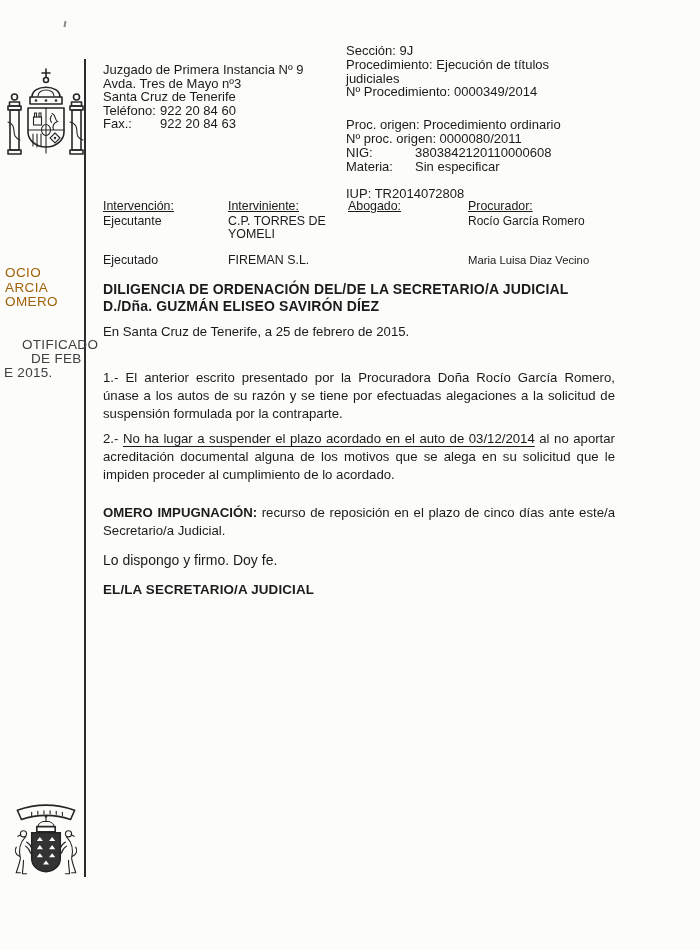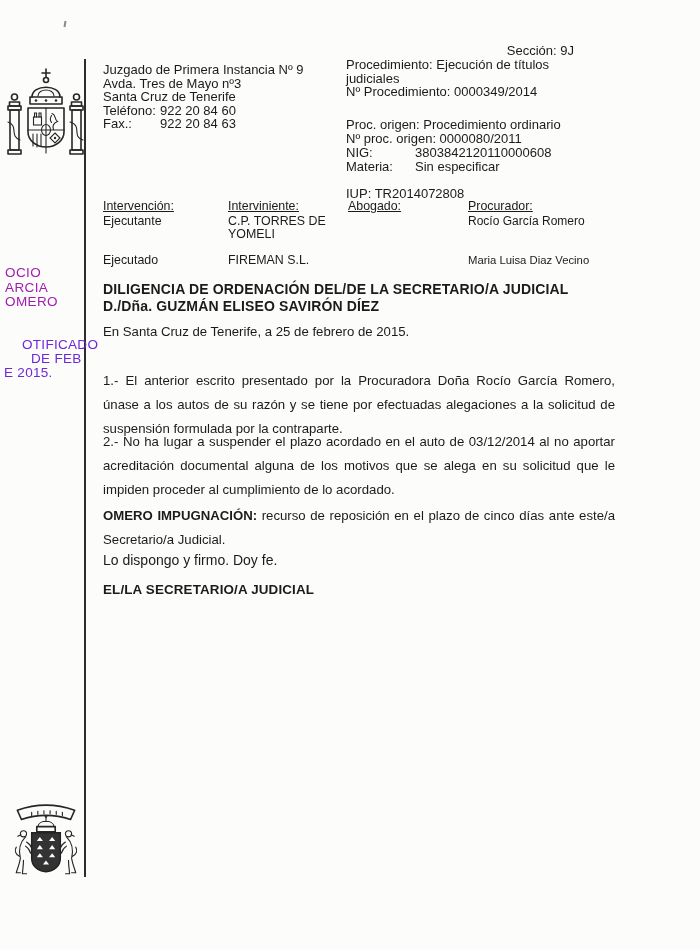--- a/index.html
+++ b/index.html
@@ -13,53 +13,53 @@
   .speck{position:absolute;left:64px;top:21px;width:2px;height:6px;background:#8a8a8a;transform:rotate(10deg);}
 
   
   .arms-top{position:absolute;left:7px;top:66px;width:82px;height:106px;}
   .arms-bottom{position:absolute;left:9px;top:799px;width:74px;height:86px;}
   svg .ln{fill:none;stroke:#262626;stroke-width:1.6;stroke-linecap:round;stroke-linejoin:round;}
   svg .ln-thin{fill:none;stroke:#262626;stroke-width:1.1;stroke-linecap:round;}
   svg .fil{fill:#2c2c2c;stroke:none;}
 
   
-  .stamp-name{position:absolute;left:5px;top:266px;font-size:13.5px;line-height:14.5px;color:#a21caf;letter-spacing:.4px;}
-  .stamp-notif{position:absolute;left:4px;top:338px;font-size:13.5px;line-height:14px;color:#6d28d9;letter-spacing:.3px;}
+  .stamp-name{position:absolute;left:5px;top:266px;font-size:13.5px;line-height:14.5px;color:#a16207;letter-spacing:.4px;}
+  .stamp-notif{position:absolute;left:4px;top:338px;font-size:13.5px;line-height:14px;color:#404040;letter-spacing:.3px;}
   .stamp-notif div:nth-child(1){margin-left:18px;}
   .stamp-notif div:nth-child(2){margin-left:27px;}
   .stamp-notif div:nth-child(3){margin-left:0px;}
 
   
   .hdr-left{position:absolute;left:103px;top:63px;font-size:13px;line-height:13.6px;}
   .hdr-left .lbl{display:inline-block;width:57px;}
   .hdr-right{position:absolute;left:346px;top:44px;width:240px;font-size:13px;line-height:13.8px;}
-  .hr-section{text-align:right;padding-right:12px;}
+  .hr-section{padding-right:12px;}
   .gap-a{height:19px;}
   .gap-b{height:14px;}
   .kv .k{display:inline-block;width:69px;}
 
   
   .parties{position:absolute;left:103px;top:200px;width:512px;display:grid;
     grid-template-columns:125px 120px 120px 147px;grid-auto-rows:auto;
     font-size:12.4px;line-height:13.5px;}
   .parties .hd{text-decoration:underline;}
   .parties .cell{padding-top:1px;}
   .parties .r2{padding-top:12px;}
   .proc-r1{font-size:12px;}
   .proc-r2{font-size:11.3px;}
 
   
   .blk{position:absolute;left:103px;width:512px;}
   .title{top:281px;font-weight:bold;font-size:14px;line-height:16.5px;letter-spacing:.15px;}
   .dateline{top:324px;font-size:13.2px;}
-  .para{font-size:13.2px;line-height:24px;text-align:justify;}
+  .para{font-size:13.2px;line-height:18px;text-align:justify;}
   .p1{top:369px;}
   .p2{top:430px;}
-  .ul{text-decoration-thickness:1.4px;text-underline-offset:2.5px;}
+  .ul{text-decoration:underline;text-decoration-thickness:1.4px;text-underline-offset:2.5px;}
   .modo{top:504px;}
   .modo .b{font-weight:bold;}
   .closing{top:552px;font-size:14px;}
   .sig{top:582px;font-weight:bold;font-size:13.4px;text-align:left;letter-spacing:.15px;}
 </style>
 </head>
 <body>
 
 <div class="page">
 

